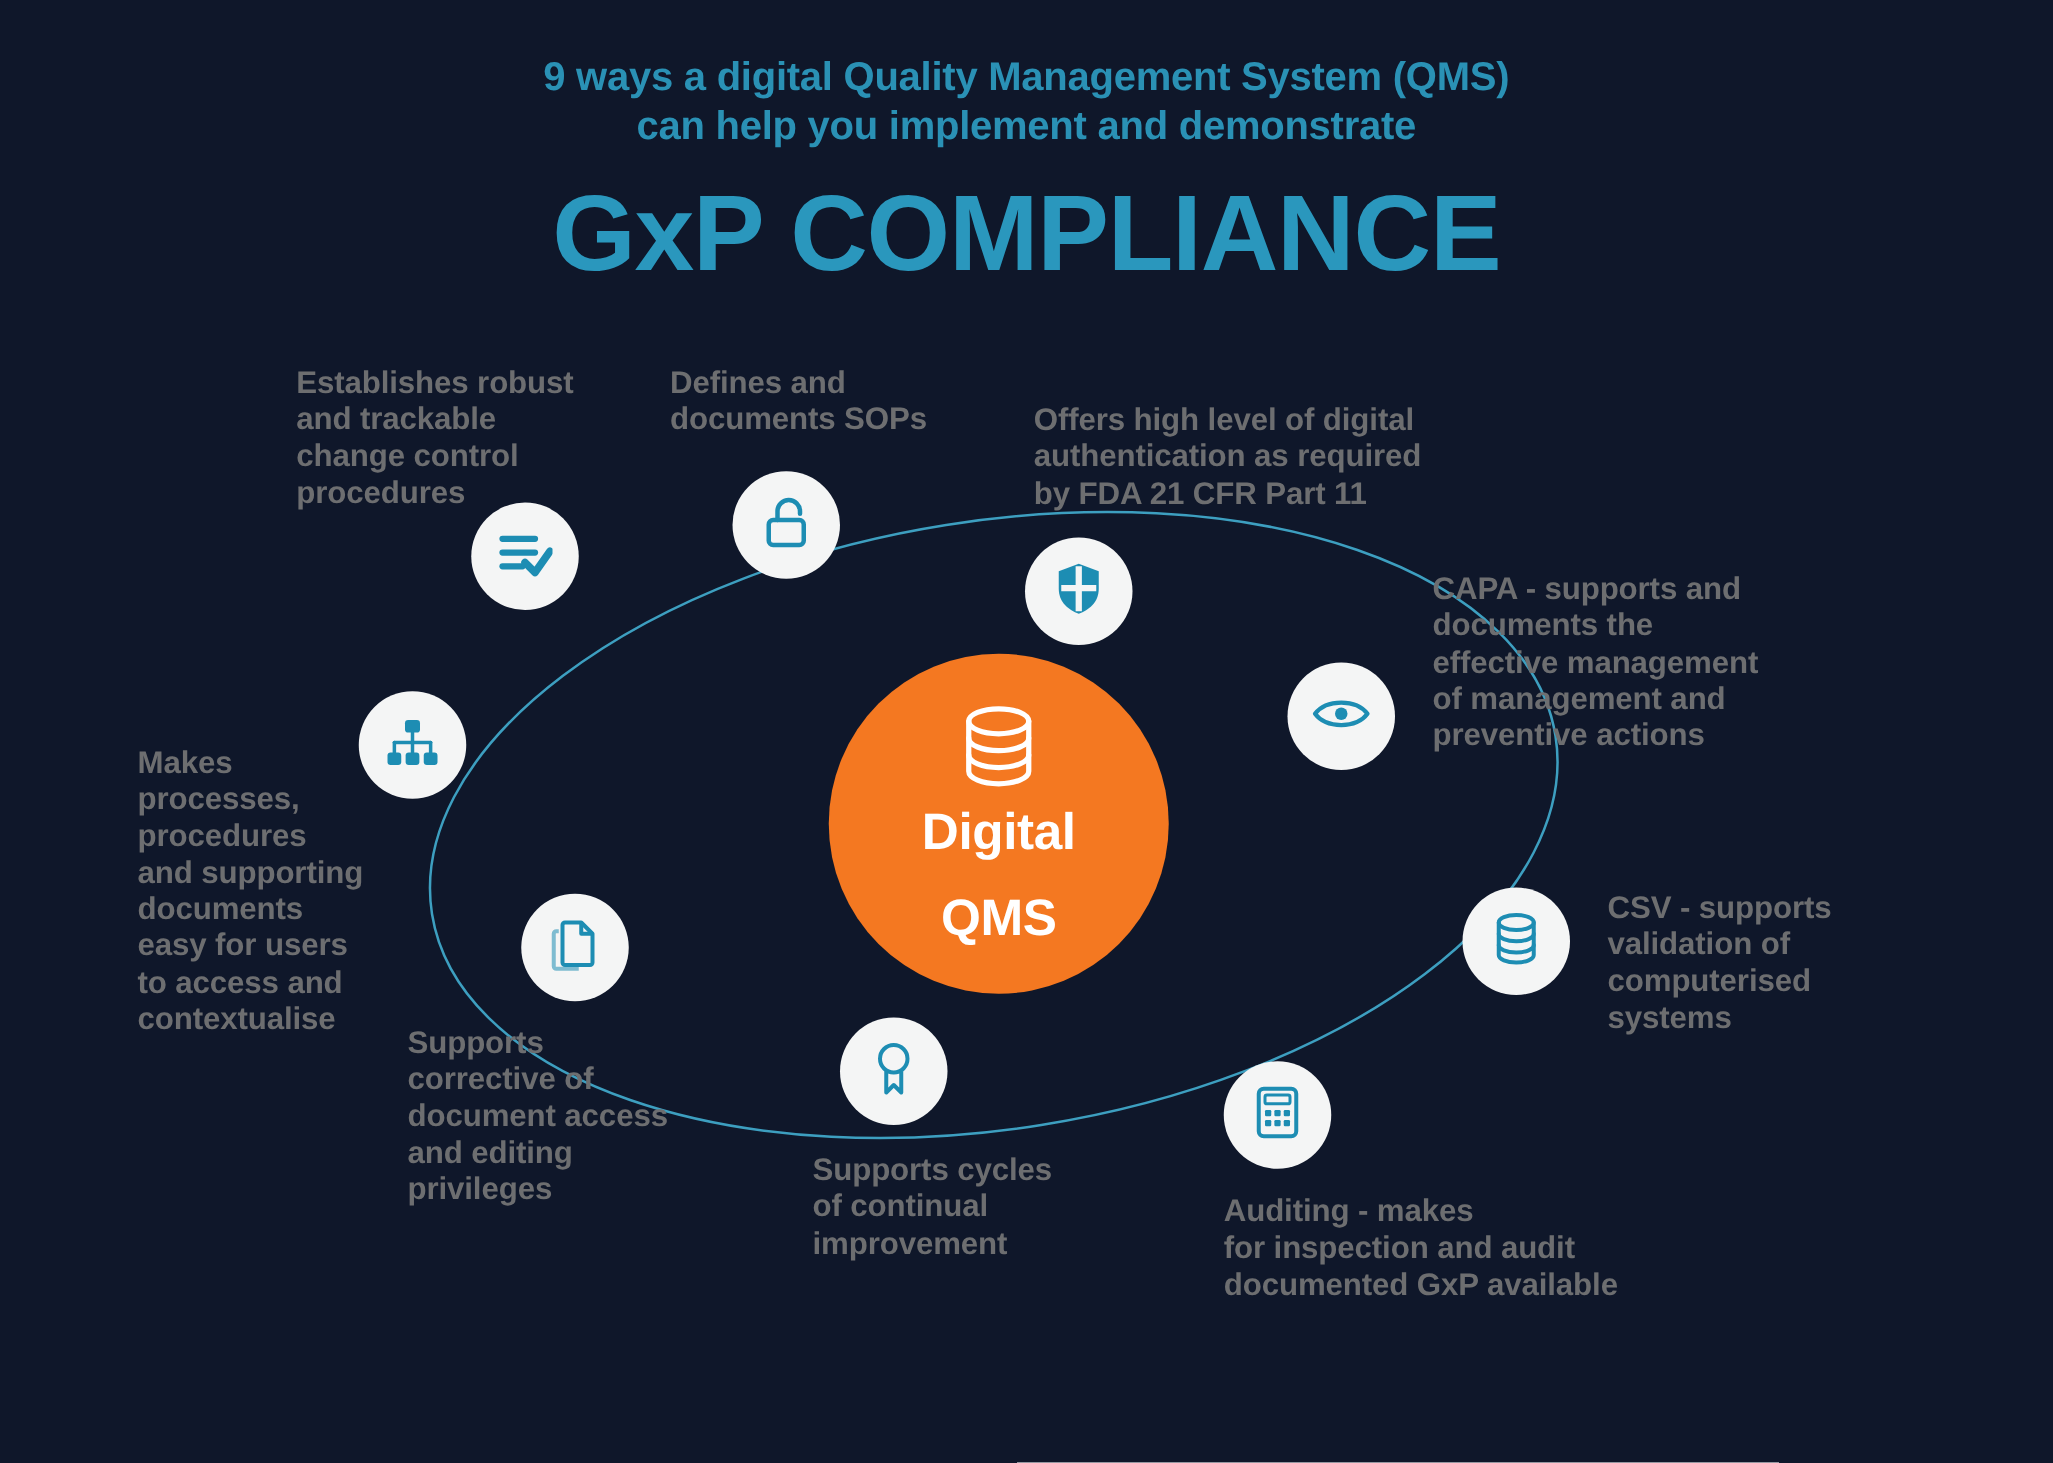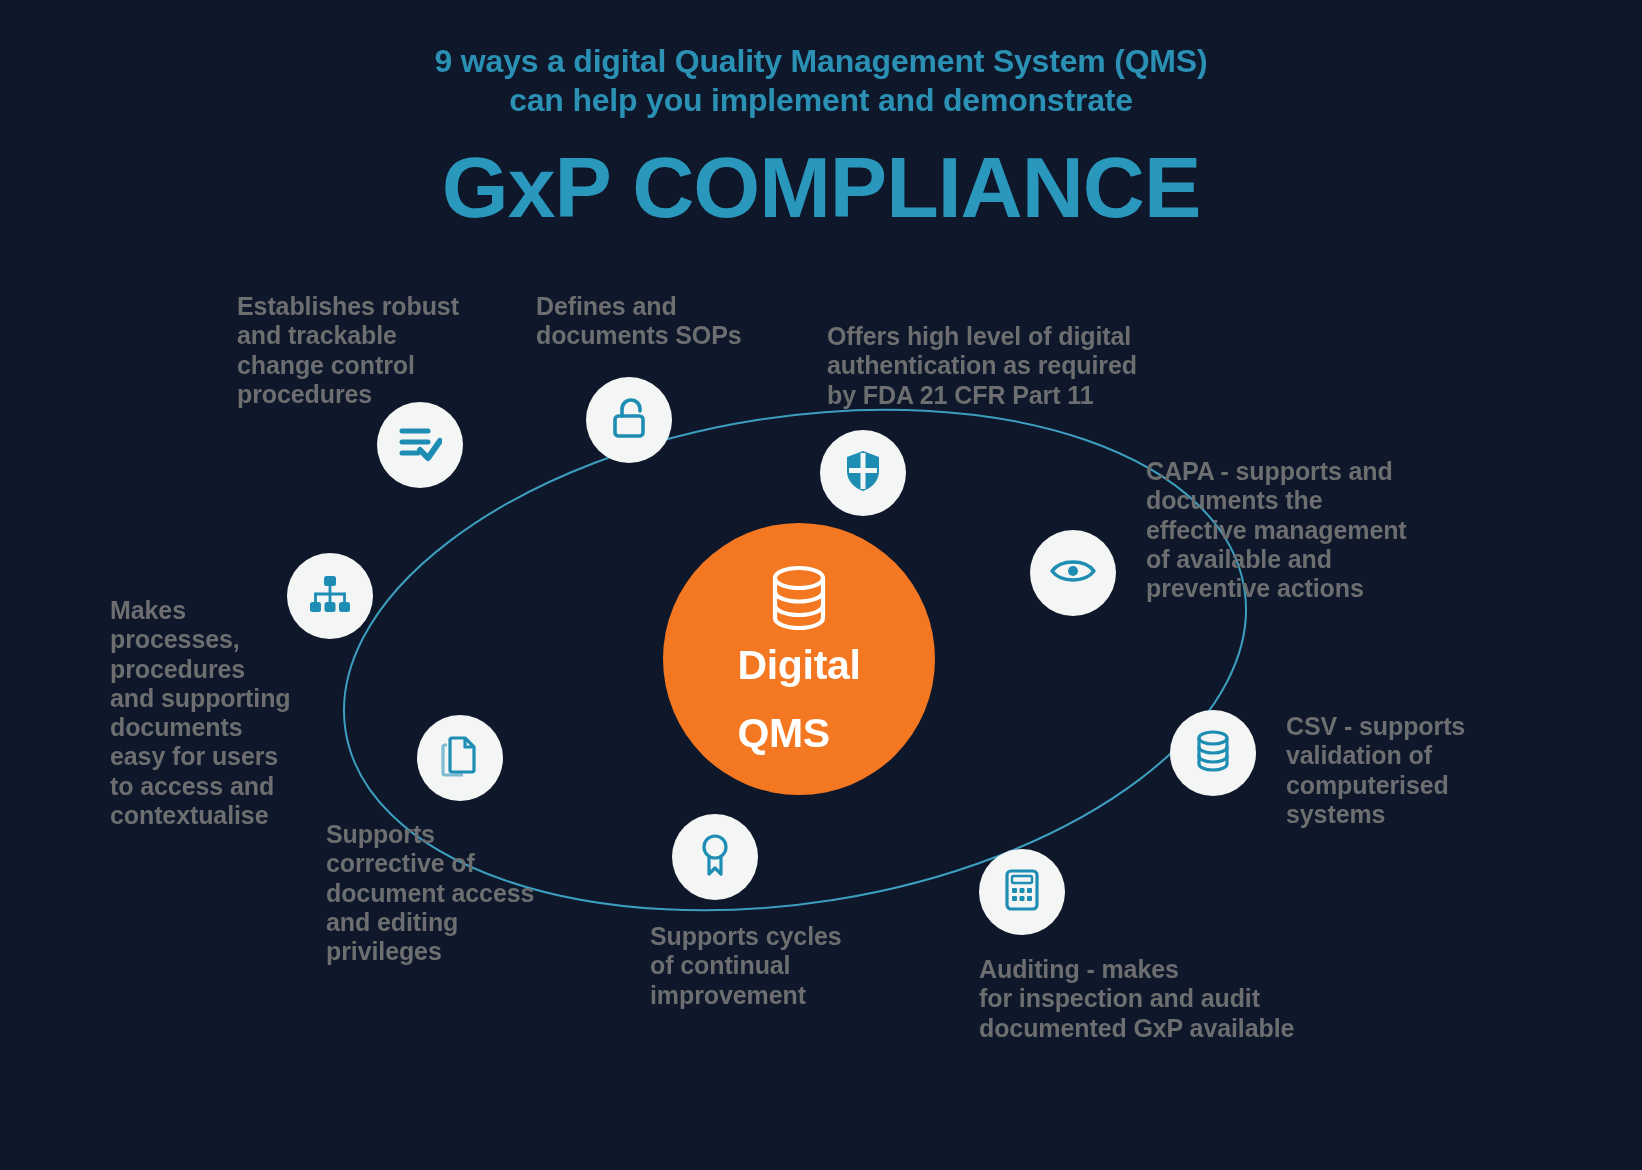--- a/index.html
+++ b/index.html
@@ -80,20 +80,21 @@
     top: 523px;
   }
   .center-icon {
     margin-bottom: 6px;
   }
   .center-label {
     color: #ffffff;
     font-size: 41px;
     font-weight: bold;
     line-height: 1.08;
+    text-align: center;
     letter-spacing: -0.3px;
   }
   .center-label .l2 { display: block; margin-top: 24px; }
 
   
   .node {
     position: absolute;
     border-radius: 50%;
     background: #f4f5f5;
     display: flex;
@@ -199,21 +200,21 @@
         <svg width="48" height="32" viewBox="0 0 48 32" xmlns="http://www.w3.org/2000/svg">
           <path d="M3 16 C12 4 36 4 45 16 C36 28 12 28 3 16 Z" fill="none" stroke="#1d8db3" stroke-width="3.4" stroke-linejoin="round"></path>
           <circle cx="24" cy="16" r="5" fill="#1d8db3"></circle>
         </svg>
       </span>
     </div>
     <div class="caption" style="left:1146px; top:457px; width:400px;">
       <span class="line">CAPA - supports and</span>
       <span class="line">documents the</span>
       <span class="line">effective management</span>
-      <span class="line">of available and</span>
+      <span class="line">of management and</span>
       <span class="line">preventive actions</span>
     </div>
 
     <div class="node" style="left:1170px; top:710px; width:86px; height:86px;">
       <span>
         <svg width="40" height="44" viewBox="0 0 40 44" xmlns="http://www.w3.org/2000/svg">
           <g fill="none" stroke="#1d8db3" stroke-width="3.2" stroke-linecap="round" stroke-linejoin="round">
             <ellipse cx="20" cy="9" rx="14" ry="6"></ellipse>
             <path d="M6 9 v26 a14 6 0 0 0 28 0 v-26"></path>
             <path d="M6 18 a14 6 0 0 0 28 0"></path>

